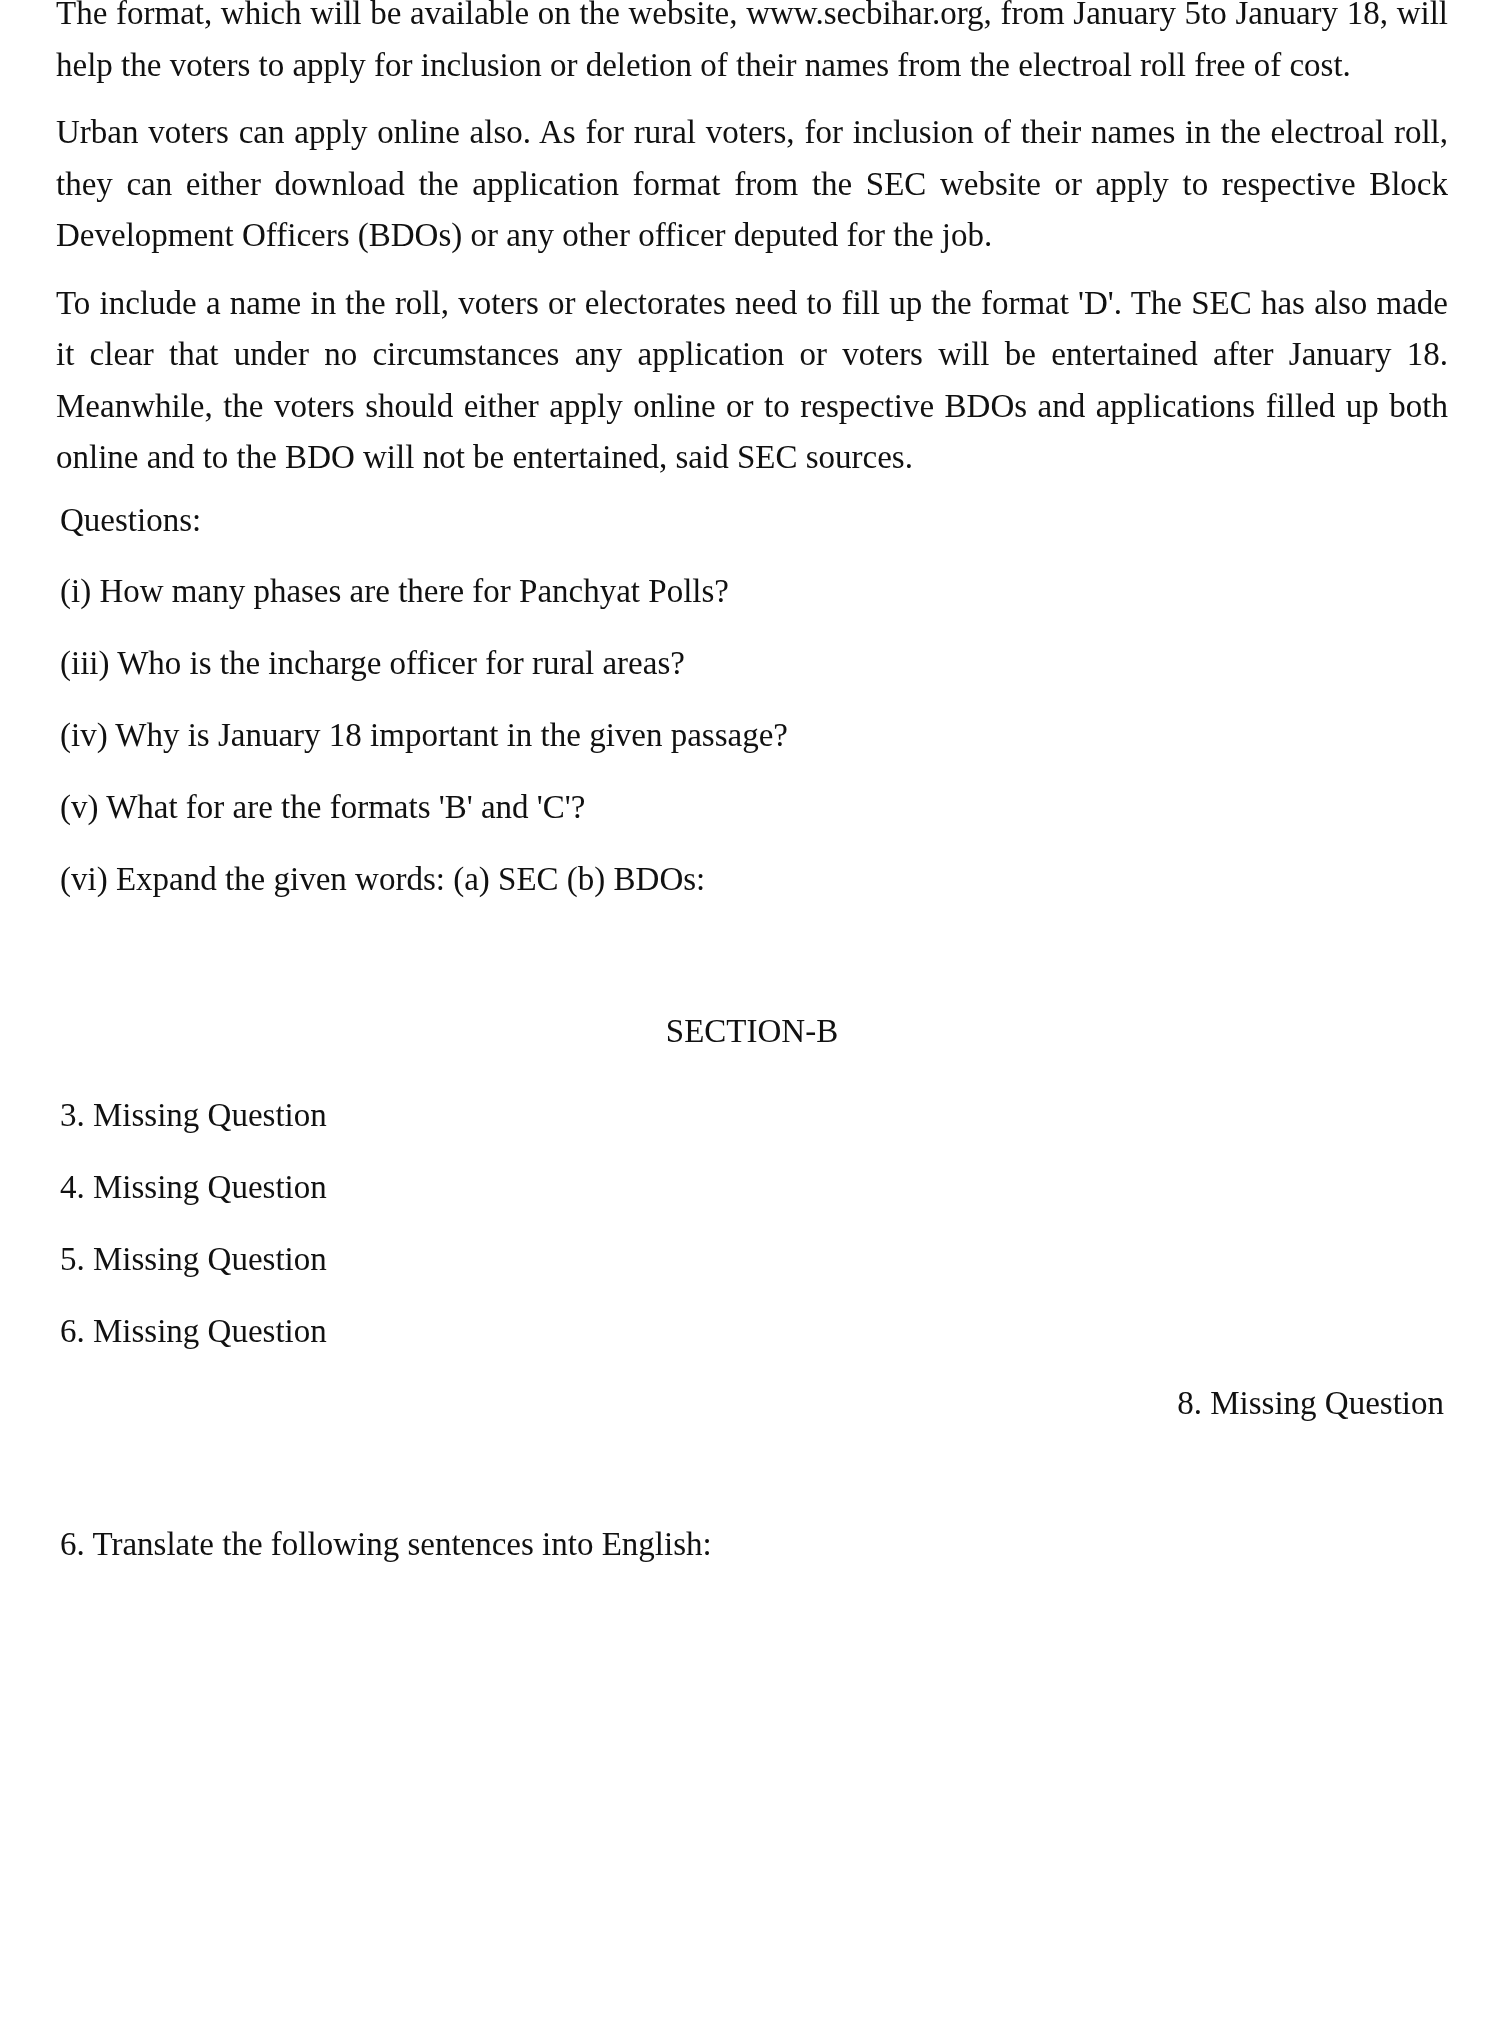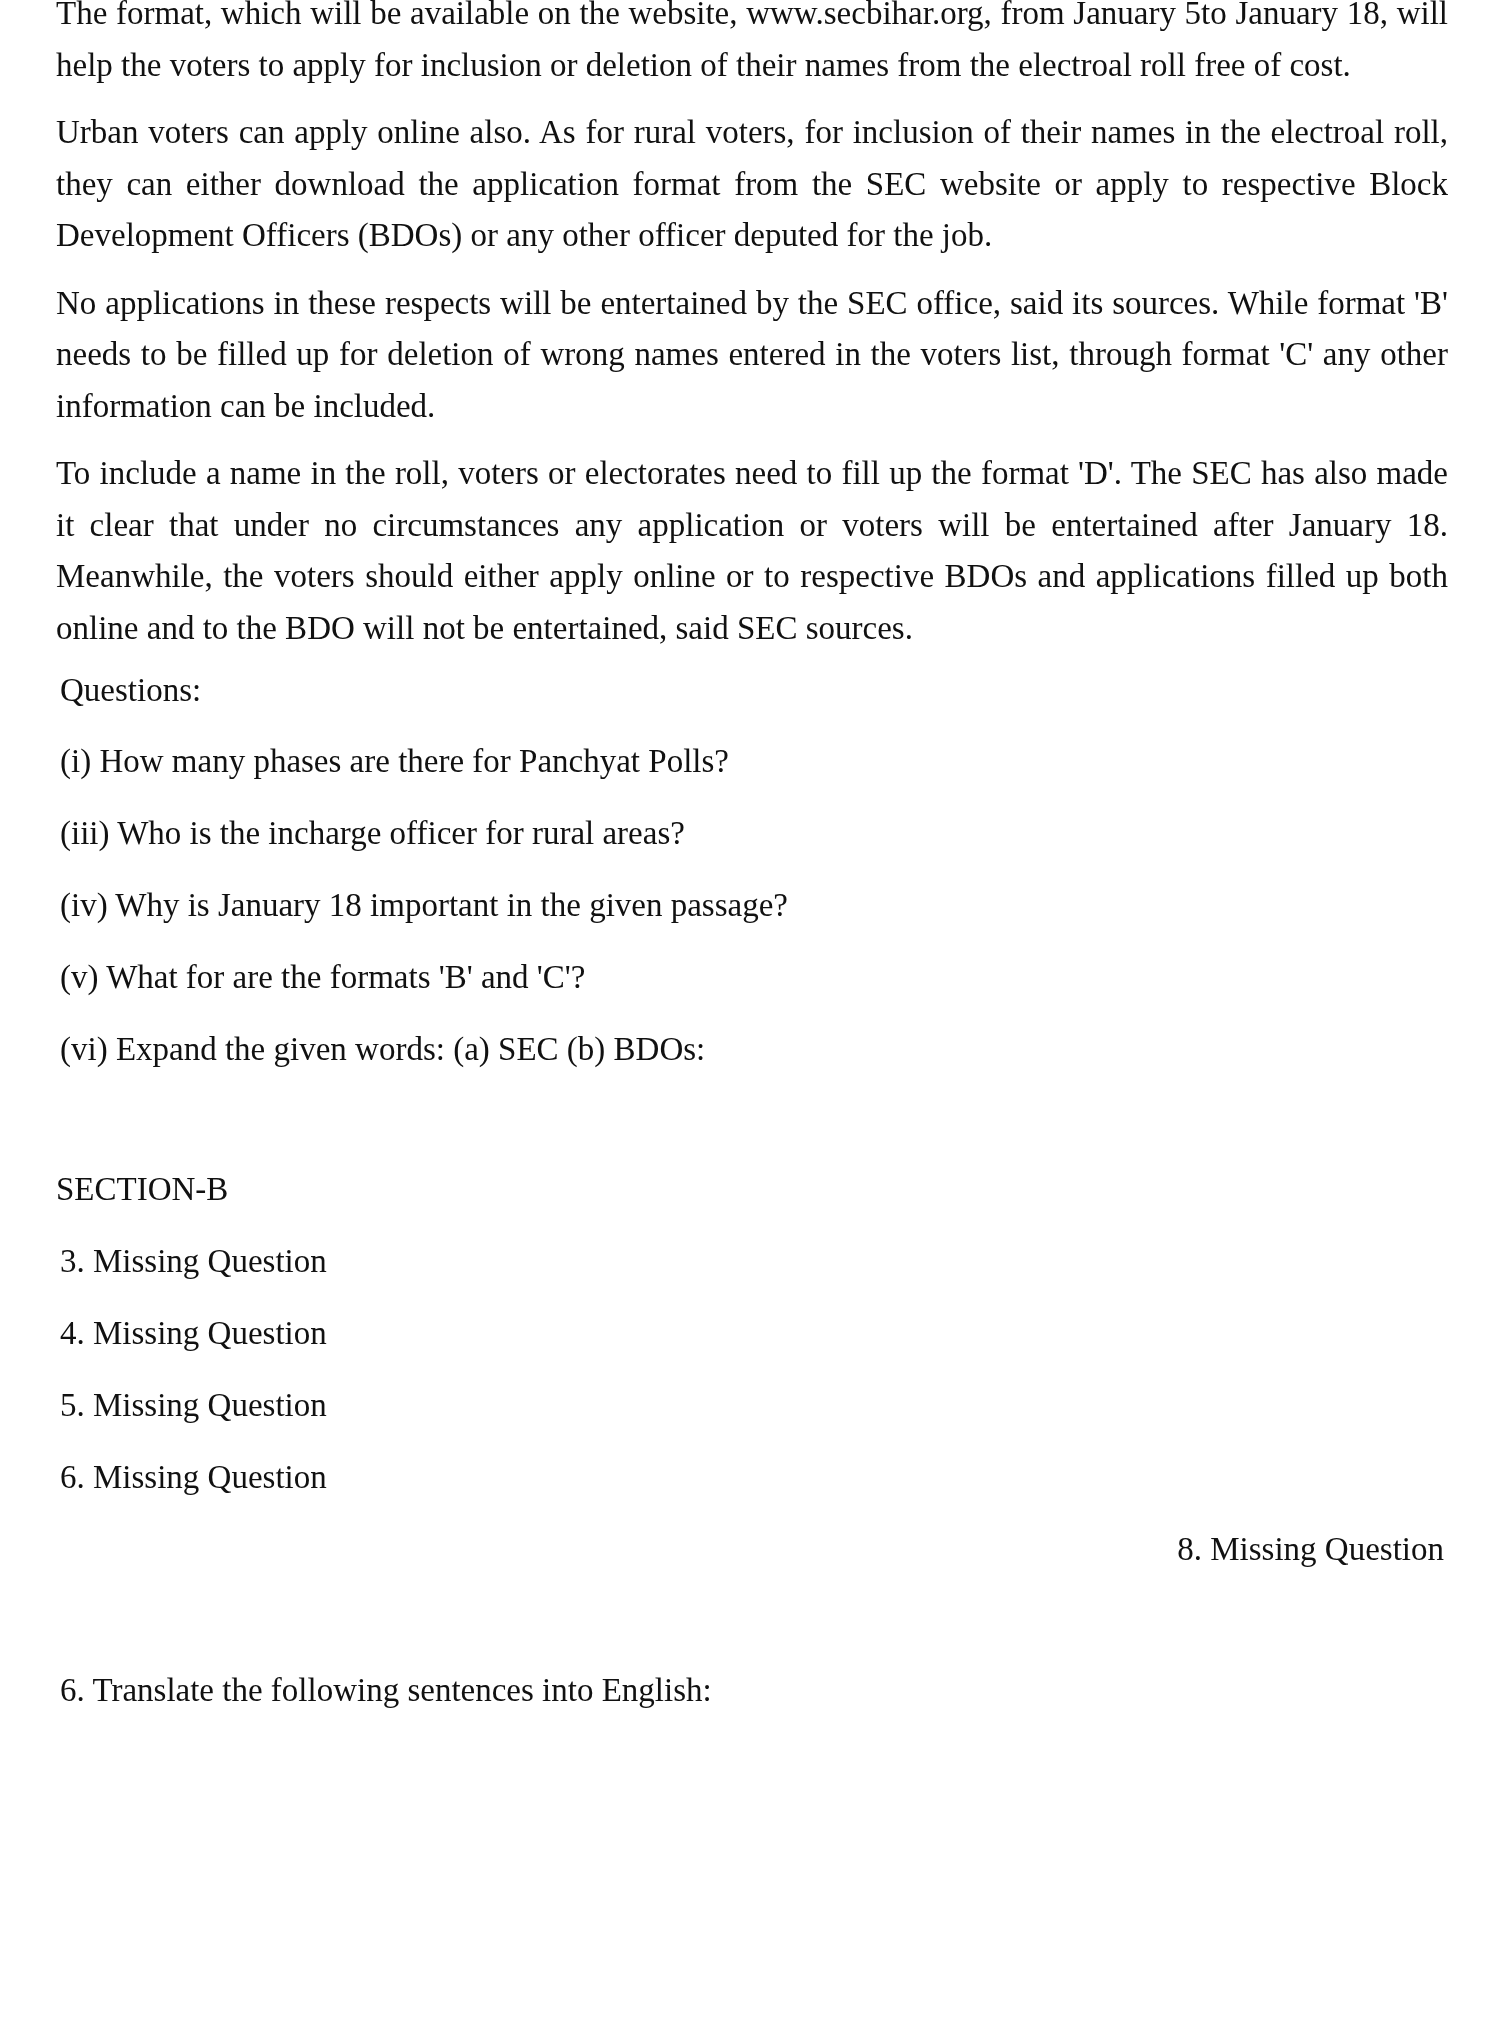--- a/index.html
+++ b/index.html
@@ -1,29 +1,28 @@
 <!DOCTYPE html>
 <html><head>
 <meta charset="utf-8">
 <style>
   html, body { margin:0; padding:0; background:#ffffff; }
   body { width:1505px; height:2034px; position:relative; overflow:hidden;
          font-family:"Liberation Serif", "DejaVu Serif", serif; color:#111111; }
   .page { position:absolute; left:56px; top:-12px; width:1392px; }
   .para { font-size:33px; line-height:51.5px; text-align:justify; margin:0 0 16px 0; }
   .line { font-size:33px; line-height:40px; margin:4px; height:68px; }
-  .heading { font-size:33px; margin:0; }
+  .heading { font-size:33px; text-align:center; margin:16px; }
 </style>
 </head>
 <body>
 
 <div class="page">
   <p class="para">The format, which will be available on the website, www.secbihar.org, from January 5to January 18, will help the voters to apply for inclusion or deletion of their names from the electroal roll free of cost.</p>
   <p class="para">Urban voters can apply online also. As for rural voters, for inclusion of their names in the electroal roll, they can either download the application format from the SEC website or apply to respective Block Development Officers (BDOs) or any other officer deputed for the job.</p>
-  <p class="para">No applications in these respects will be entertained by the SEC office, said its sources. While format 'B' needs to be filled up for deletion of wrong names entered in the voters list, through format 'C' any other information can be included.</p>
   <p class="para">To include a name in the roll, voters or electorates need to fill up the format 'D'. The SEC has also made it clear that under no circumstances any application or voters will be entertained after January 18. Meanwhile, the voters should either apply online or to respective BDOs and applications filled up both online and to the BDO will not be entertained, said SEC sources.</p>
 
   <p class="line" style="height:67px;">Questions:</p>
   <p class="line">(i) How many phases are there for Panchyat Polls?</p>
   <p class="line">(iii) Who is the incharge officer for rural areas?</p>
   <p class="line">(iv) Why is January 18 important in the given passage?</p>
   <p class="line">(v) What for are the formats 'B' and 'C'?</p>
   <p class="line" style="height:136px;">(vi) Expand the given words: (a) SEC (b) BDOs:</p>
 
   <p class="heading line">SECTION-B</p>

